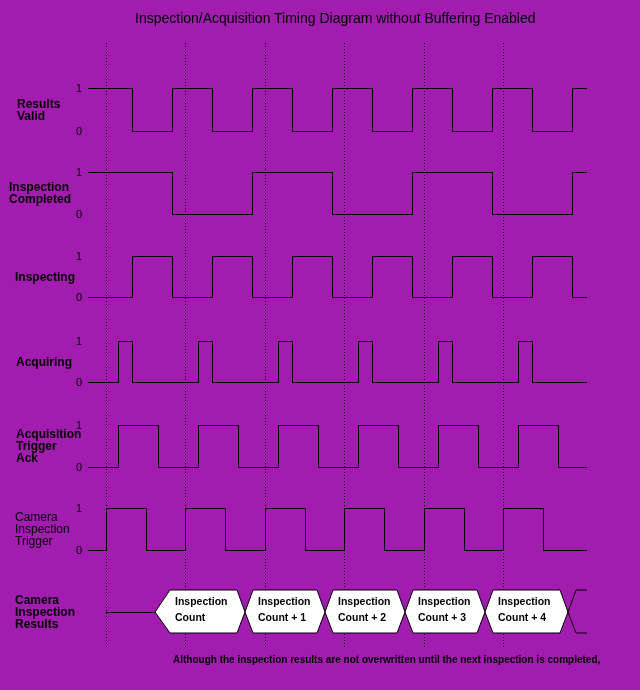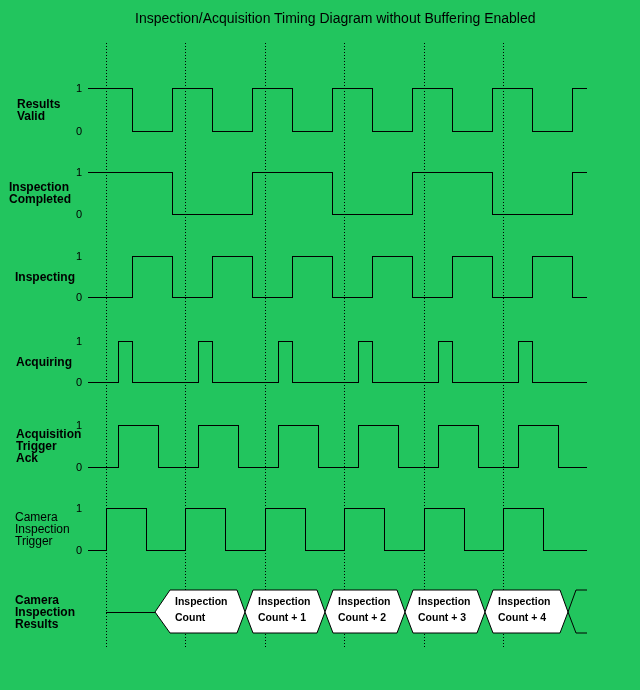--- a/index.html
+++ b/index.html
@@ -1,16 +1,16 @@
 <!DOCTYPE html>
 <html><head>
 <meta charset="utf-8">
 <style>
   html,body{margin:0;padding:0;background:#ffffff;}
-  .page{position:relative;width:640px;height:690px;background:#22c55e;overflow:hidden;
+  .page{position:relative;width:640px;height:690px;background:#a21caf;overflow:hidden;
         font-family:"Liberation Sans",sans-serif;color:#000;}
   .title{position:absolute;left:135px;top:10px;font-size:14px;white-space:nowrap;
          font-family:"Liberation Sans",sans-serif;color:#000;}
   svg{position:absolute;left:0;top:0;}
   .footnote{position:absolute;left:173px;top:654px;font-size:10px;font-weight:bold;
             line-height:12px;white-space:nowrap;color:#000;}
   .gridline{stroke:#000;stroke-width:1;stroke-dasharray:1 2;shape-rendering:crispEdges;}
   .wave{stroke:#000;stroke-width:1;fill:none;shape-rendering:crispEdges;}
   .sig-label{font-family:"Liberation Sans",sans-serif;font-size:12px;font-weight:bold;fill:#000;}
   .sig-label.regular{font-weight:normal;}
@@ -78,14 +78,15 @@
       <text x="418" y="620.5" class="bus-text">Count + 3</text>
       <path d="M 485 612 L 493 590 L 560 590 L 568 612 L 560 633 L 493 633 Z" class="bus-shape"></path>
       <text x="498" y="605" class="bus-text">Inspection</text>
       <text x="498" y="620.5" class="bus-text">Count + 4</text>
       <path d="M 568 612 L 576 590 L 587 590 M 568 612 L 576 633 L 587 633" class="bus-open"></path>
       <text x="15" y="604" class="sig-label">Camera</text>
       <text x="15" y="616" class="sig-label">Inspection</text>
       <text x="15" y="628" class="sig-label">Results</text>
     </svg>
   <div class="footnote">
+    <div>Although the inspection results are not overwritten until the next inspection is completed,</div>
   </div>
 </div>
 
 </body></html>

